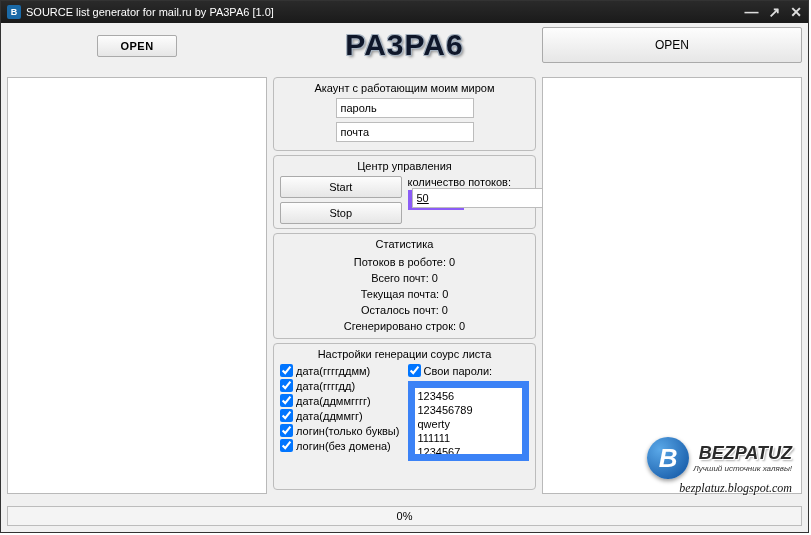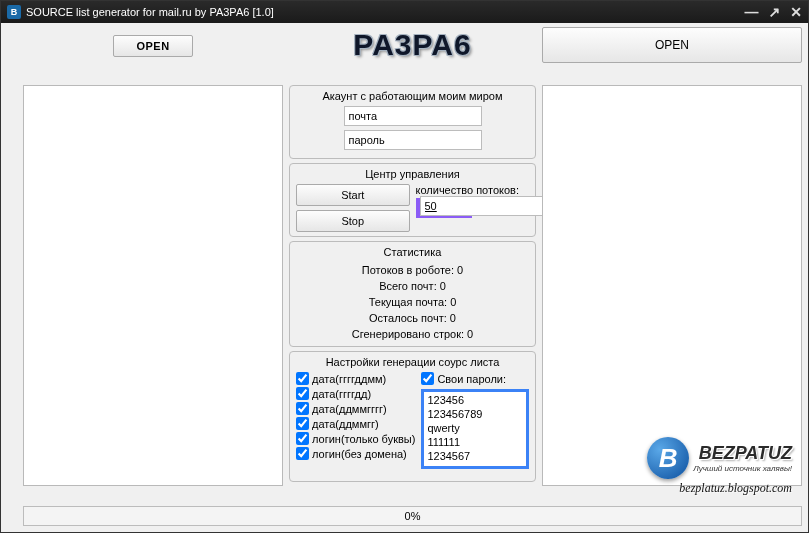--- a/index.html
+++ b/index.html
@@ -3,21 +3,21 @@
 <meta charset="utf-8">
 <style>
 * { margin:0; padding:0; box-sizing:border-box; font-family:Tahoma, Verdana, Arial, sans-serif; font-size:11px; }
 body { background:#fff; width:811px; height:535px; overflow:hidden; position:relative; }
 .window { border:1px solid #333; background:#f0f0f0; width:809px; height:533px; position:relative; }
 .titlebar { background:linear-gradient(#2a2a2a,#1a1a1a); color:#fff; height:22px; line-height:22px; padding:0 6px; display:flex; align-items:center; }
 .titlebar .icon { width:14px; height:14px; background:#1a6aa8; margin-right:5px; display:flex; align-items:center; justify-content:center; font-weight:bold; font-size:9px; color:#fff; border-radius:2px; }
 .titlebar .title { flex:1; font-size:11px; }
 .titlebar .winbtns { display:flex; gap:10px; }
 .titlebar .winbtn { color:#ddd; cursor:pointer; font-size:14px; font-weight:bold; }
-.content { padding:4px 6px 6px 22px; height:calc(100% - 22px); display:flex; flex-direction:column; gap:20px; }
+.content { padding:4px 6px 6px 6px; height:calc(100% - 22px); display:flex; flex-direction:column; gap:12px; }
 .toprow { display:flex; gap:6px; height:38px; }
 .leftcol, .rightcol { width:260px; display:flex; flex-direction:column; }
 .midcol { flex:1; display:flex; flex-direction:column; }
 .btn { background:linear-gradient(#fdfdfd,#e6e6e6); border:1px solid #aaa; border-radius:2px; cursor:pointer; font-size:11px; height:22px; }
 .btn.open { width:80px; margin:auto; font-weight:bold; letter-spacing:0.5px; }
 .btn.save { width:100%; height:36px; font-size:12px; }
 .logo { color:#0f172a; font-size:30px; font-weight:900; font-family:"Arial Black",Arial; letter-spacing:1px; text-shadow:1px 1px 0 #a7b3c0,-1px -1px 0 #a7b3c0,1px -1px 0 #a7b3c0,-1px 1px 0 #a7b3c0,2px 2px 3px rgba(0,0,0,0.4); text-align:center; line-height:36px; }
 .mainrow { display:flex; gap:6px; flex:1; min-height:0; }
 .textarea { flex:1; background:#fff; border:1px solid #b9b9b9; resize:none; font-size:11px; padding:2px; }
 .panel { border:1px solid #bcbcbc; background:#f0f0f0; border-radius:4px; padding:4px 6px; margin-bottom:4px; }
@@ -29,21 +29,21 @@
 .ctrl .threads { flex:1; font-size:11px; }
 .spinbox { display:flex; align-items:center; width:56px; border:4px solid #8b5cf6; background:#4d7c0f; height:20px; margin-top:2px;text-decoration:underline; }
 .spinbox input { border:0; width:36px; text-align:left; padding-left:4px; background:transparent; font-size:11px; }
 .spinbox .arrows { display:flex; flex-direction:column; width:16px; }
 .spinbox .arrows span { font-size:7px; line-height:8px; text-align:center; cursor:pointer; }
 .statlist { text-align:center; line-height:16px; font-size:11px; }
 .gensettings { display:flex; gap:6px; }
 .gensettings .col { flex:1; display:flex; flex-direction:column; gap:2px; }
 .gensettings label { display:flex; align-items:center; gap:3px; font-size:11px; white-space:nowrap; }
 .gensettings input[type=checkbox] { width:13px; height:13px; }
-.pwlist { border:3px solid #3b82f6; background:#fff; height:80px; overflow:auto; font-size:11px; padding:1px 3px; line-height:14px; margin-top:2px; }
+.pwlist { border:7px solid #3b82f6; background:#fff; height:80px; overflow:auto; font-size:11px; padding:1px 3px; line-height:14px; margin-top:2px; }
 .progressbar { border:1px solid #bcbcbc; background:#f4f4f4; height:20px; display:flex; align-items:center; justify-content:center; font-size:11px; }
 .watermark { position:absolute; right:16px; bottom:36px; text-align:right; pointer-events:none; }
 .watermark .badge { display:flex; align-items:center; gap:4px; justify-content:flex-end; }
 .watermark .bcircle { width:42px; height:42px; border-radius:50%; background:radial-gradient(circle at 30% 30%,#5aa8e8,#0c4f9e); color:#fff; font-size:26px; font-weight:bold; display:flex; align-items:center; justify-content:center; font-style:italic; box-shadow:0 2px 4px rgba(0,0,0,0.4); }
 .watermark .btxt { font-family:"Arial Black",Arial; font-size:18px; font-weight:900; font-style:italic; color:#2a2a2a; text-shadow:1px 1px 0 #fff,-1px -1px 0 #fff,2px 2px 2px rgba(0,0,0,0.3); }
 .watermark .bsub { font-size:8px; font-style:italic; color:#333; }
 .watermark .url { font-family:"Brush Script MT","Comic Sans MS",cursive; font-size:12px; font-style:italic; color:#111; text-shadow:1px 1px 1px rgba(255,255,255,0.8); margin-top:2px; }
 </style>
 </head>
 <body>
@@ -73,22 +73,22 @@
     </div>
 
     <div class="mainrow">
       <div class="leftcol">
         <textarea class="textarea" style=""></textarea>
       </div>
 
       <div class="midcol">
         <div class="panel">
           <div class="ptitle">Акаунт с работающим моим миром</div>
+          <input type="text" value="пароль" style="">
           <input type="text" value="почта" style="">
-          <input type="text" value="пароль" style="">
         </div>
 
         <div class="panel">
           <div class="ptitle">Центр управления</div>
           <div class="ctrl">
             <div class="btns">
               <button class="btn">Start</button>
               <button class="btn">Stop</button>
             </div>
             <div class="threads">

